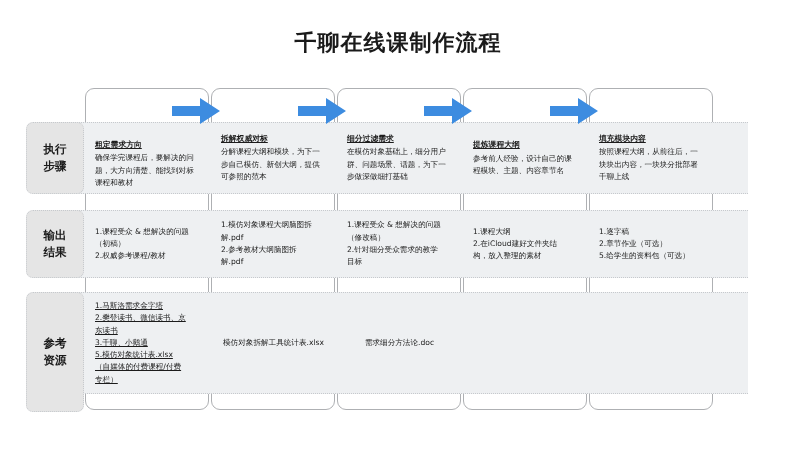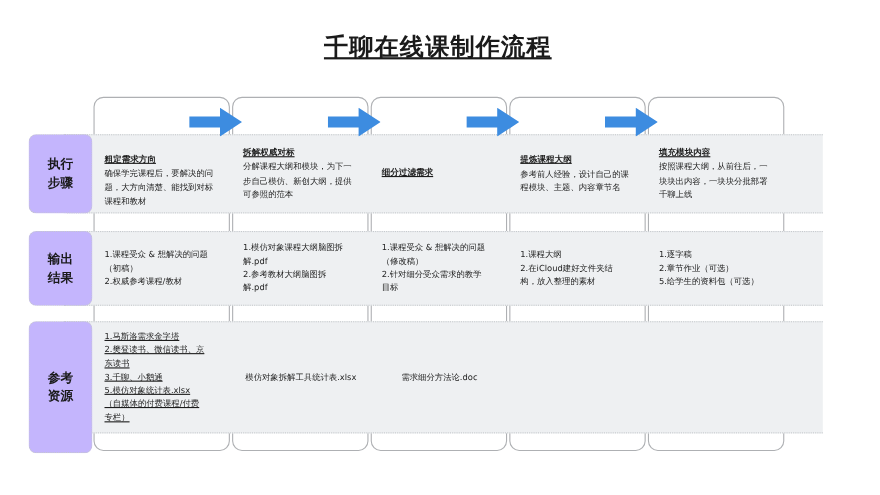--- a/index.html
+++ b/index.html
@@ -23,21 +23,20 @@
   .title {
     position: absolute;
     top: 28px;
     left: 0;
     width: 796px;
     text-align: center;
     font-size: 22px;
     font-weight: bold;
     color: #1a1a1a;
     letter-spacing: 1px;
-    text-decoration: underline;
   }
 
   
   .col-card {
     position: absolute;
     top: 88px;
     height: 322px;
     border: 1px solid #aeb0b3;
     border-radius: 9px;
     background: transparent;
@@ -51,21 +50,21 @@
     top: 98px;
     width: 48px;
     height: 26px;
     z-index: 4;
   }
   .arrow svg { display: block; width: 48px; height: 26px; }
   .row-label {
     position: absolute;
     left: 0;
     width: 58px;
-    background: #c4b5fd;
+    background: #e5e5e5;
     border: 1px dotted #c6c9cd;
     border-radius: 7px;
     box-sizing: border-box;
     display: flex;
     align-items: center;
     justify-content: center;
     text-align: center;
     font-size: 11.5px;
     font-weight: bold;
     color: #1a1a1a;
@@ -180,20 +179,21 @@
         <span class="cell-line">1.模仿对象课程大纲脑图拆</span>
         <span class="cell-line">解.pdf</span>
         <span class="cell-line">2.参考教材大纲脑图拆</span>
         <span class="cell-line">解.pdf</span>
       </div>
       <div class="cell centered" style="left: 215px; top: 292px; width: 115px; height: 102px; padding-left: 6px; padding-right: 4px;">
         <span class="cell-line">模仿对象拆解工具统计表.xlsx</span>
       </div>
       <div class="cell vcenter" style="left: 341px; top: 122px; width: 115px; height: 72px; padding-left: 6px; padding-right: 4px;">
         <span class="cell-head">细分过滤需求</span>
+        <span class="cell-body">在模仿对象基础上，细分用户群、问题场景、话题，为下一步做深做细打基础</span>
       </div>
       <div class="cell vcenter" style="left: 341px; top: 210px; width: 115px; height: 68px; padding-left: 6px; padding-right: 4px;">
         <span class="cell-line">1.课程受众 &amp; 想解决的问题</span>
         <span class="cell-line">（修改稿）</span>
         <span class="cell-line">2.针对细分受众需求的教学</span>
         <span class="cell-line">目标</span>
       </div>
       <div class="cell centered" style="left: 341px; top: 292px; width: 115px; height: 102px; padding-left: 6px; padding-right: 4px;">
         <span class="cell-line">需求细分方法论.doc</span>
       </div>

